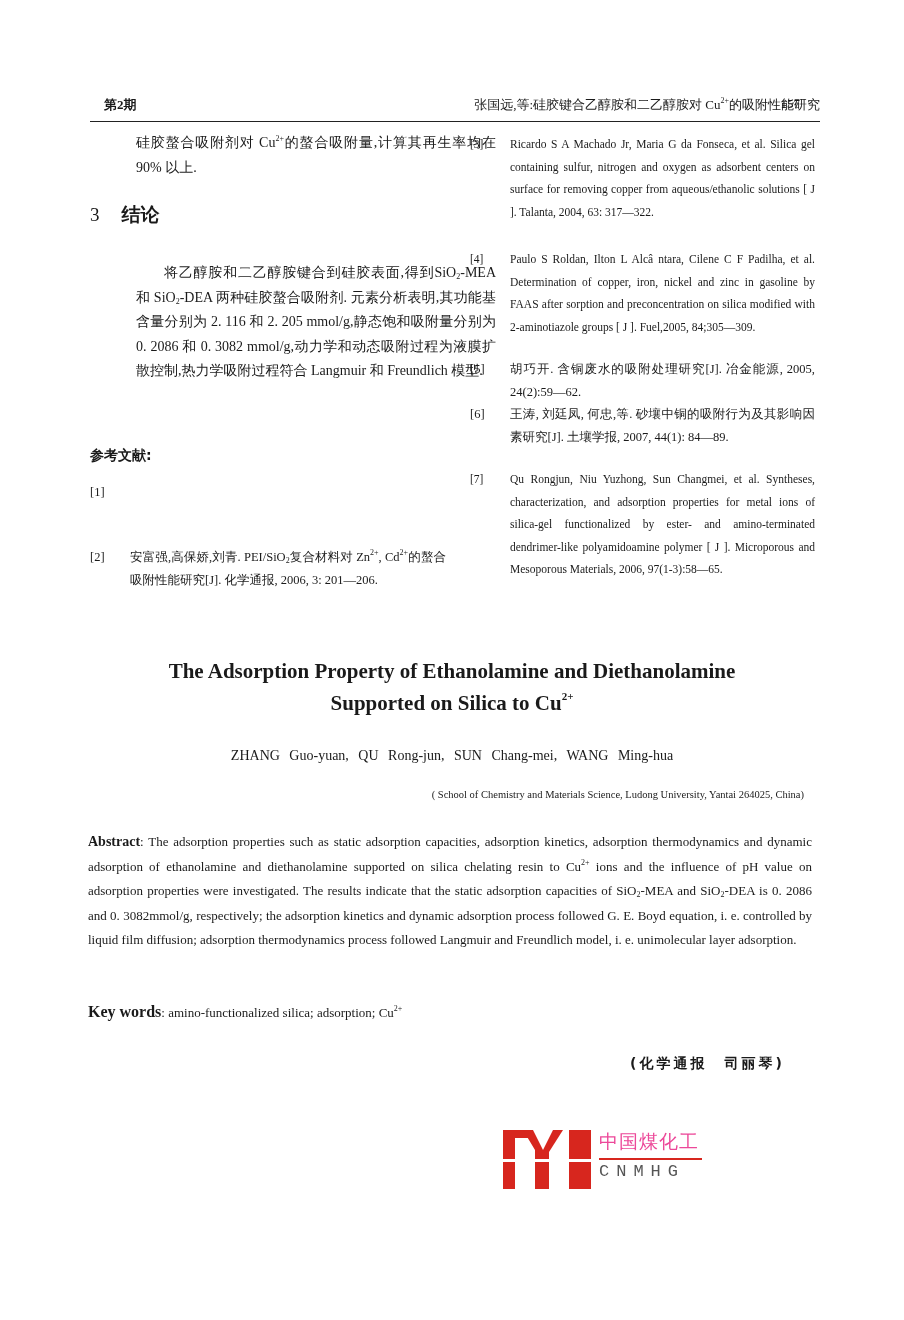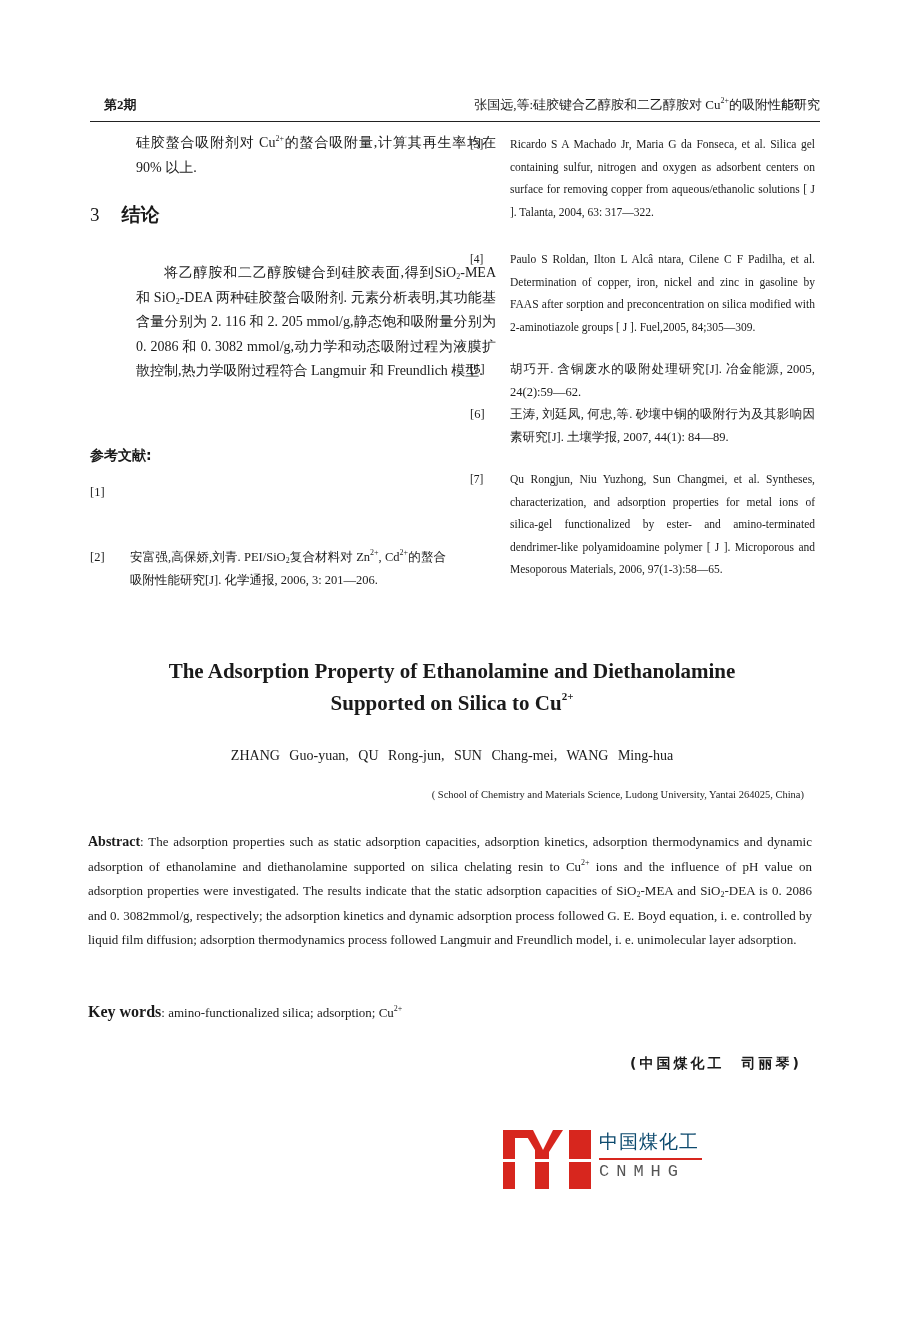--- a/index.html
+++ b/index.html
@@ -41,21 +41,21 @@
   #abstract b { font-size: 14px; }
   #keywords { left: 88px; top: 1003px; width: 724px; font-size: 13px; }
   #keywords b { font-size: 16px; }
 
   #editor { left: 630px; top: 1055px; font-size: 14px; letter-spacing: 3px; font-weight: bold;
             font-family: "DejaVu Sans", sans-serif; }
 
   
   #logo { left: 503px; top: 1128px; width: 210px; height: 62px; }
   #logo-cn { position: absolute; left: 96px; top: 1px; font-family: "DejaVu Sans", sans-serif;
-             font-size: 19px; color: #0c4a6e; letter-spacing: 1px; }
+             font-size: 19px; color: #ec4899; letter-spacing: 1px; }
   #logo-rule { position: absolute; left: 96px; top: 30px; width: 103px; height: 0; border-top: 2px solid #d7261e; }
   #logo-en { position: absolute; left: 96px; top: 34px; font-family: Liberation Mono, monospace;
              font-size: 17px; color: #555; letter-spacing: 7px; }
 
   #watermark { left: 88px; top: 1319px; font-family: "DejaVu Sans", sans-serif; font-size: 16px; color: #333; }
 </style>
 </head>
 <body>
 
 <div class="abs" id="running-head">
@@ -108,21 +108,21 @@
   <div>The Adsorption Property of Ethanolamine and Diethanolamine</div>
   <div><span>Supported on Silica to Cu</span><sup style="font-size:11px;vertical-align:10px;">2+</sup></div>
 </div>
 <div class="abs" id="authors">ZHANG  Guo-yuan, QU  Rong-jun, SUN  Chang-mei, WANG  Ming-hua</div>
 <div class="abs" id="affiliation">( School of Chemistry and Materials Science, Ludong University, Yantai 264025, China)</div>
 
 <div class="abs" id="abstract"><b>Abstract</b><span>: The adsorption properties such as static adsorption capacities, adsorption kinetics, adsorption thermodynamics and dynamic adsorption of ethanolamine and diethanolamine supported on silica chelating resin to Cu</span><sup>2+</sup><span> ions and the influence of pH value on adsorption properties were investigated. The results indicate that the static adsorption capacities of SiO</span><sub>2</sub><span>-MEA and SiO</span><sub>2</sub><span>-DEA is 0. 2086 and 0. 3082mmol/g, respectively; the adsorption kinetics and dynamic adsorption process followed G. E. Boyd equation, i. e. controlled by liquid film diffusion; adsorption thermodynamics process followed Langmuir and Freundlich model, i. e. unimolecular layer adsorption.</span></div>
 
 <div class="abs" id="keywords"><b>Key words</b><span>: amino-functionalized silica; adsorption; Cu</span><sup>2+</sup></div>
 
-<div class="abs" id="editor">(中国煤化工　司丽琴)</div>
+<div class="abs" id="editor">(化学通报　司丽琴)</div>
 
 <div class="abs" id="logo">
   <svg width="88" height="62" viewBox="0 0 88 62" style="position:absolute;left:0;top:0;">
     <g fill="#d7261e">
 
       <rect x="0" y="2" width="12" height="29"></rect>
       <rect x="0" y="2" width="27" height="8"></rect>
       <polygon points="20,2 30,2 40,22 40,31 32,31 32,22"></polygon>
       <polygon points="50,2 60,2 46,24 40,31 40,22"></polygon>
       <rect x="32" y="22" width="14" height="9"></rect>

